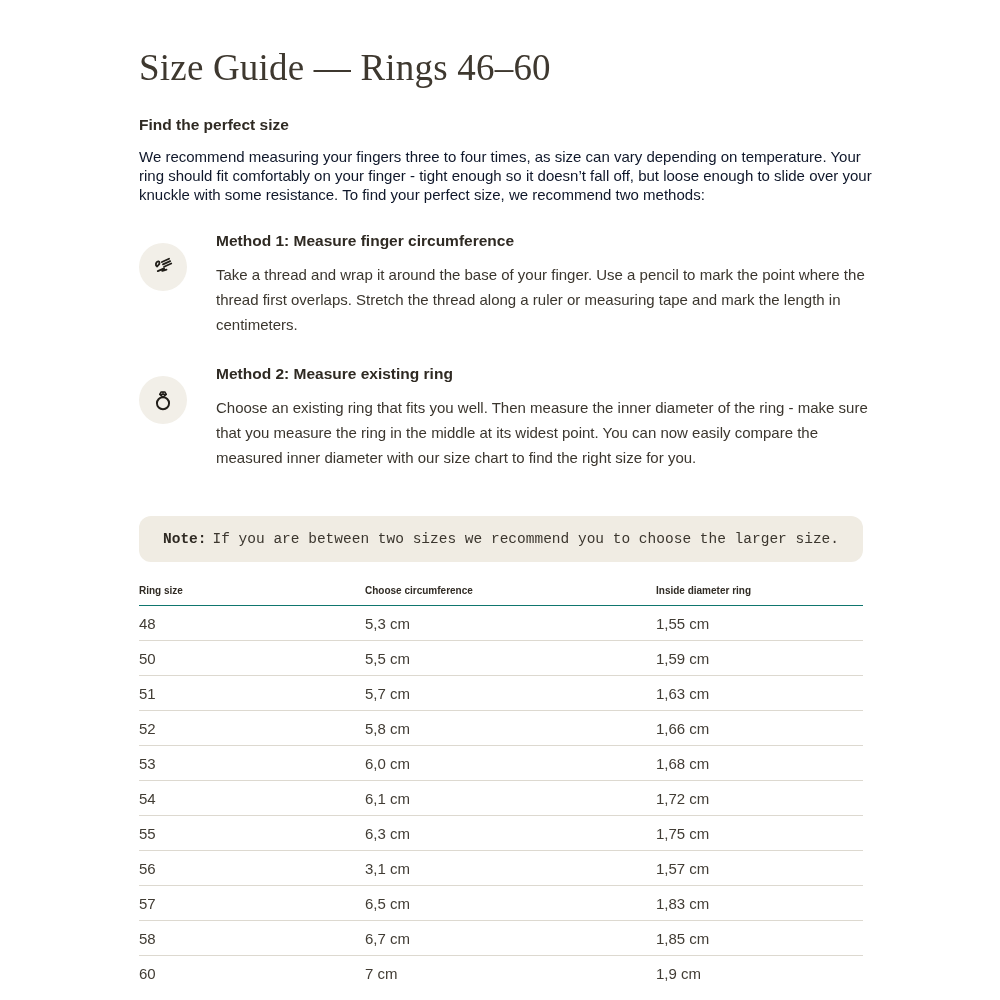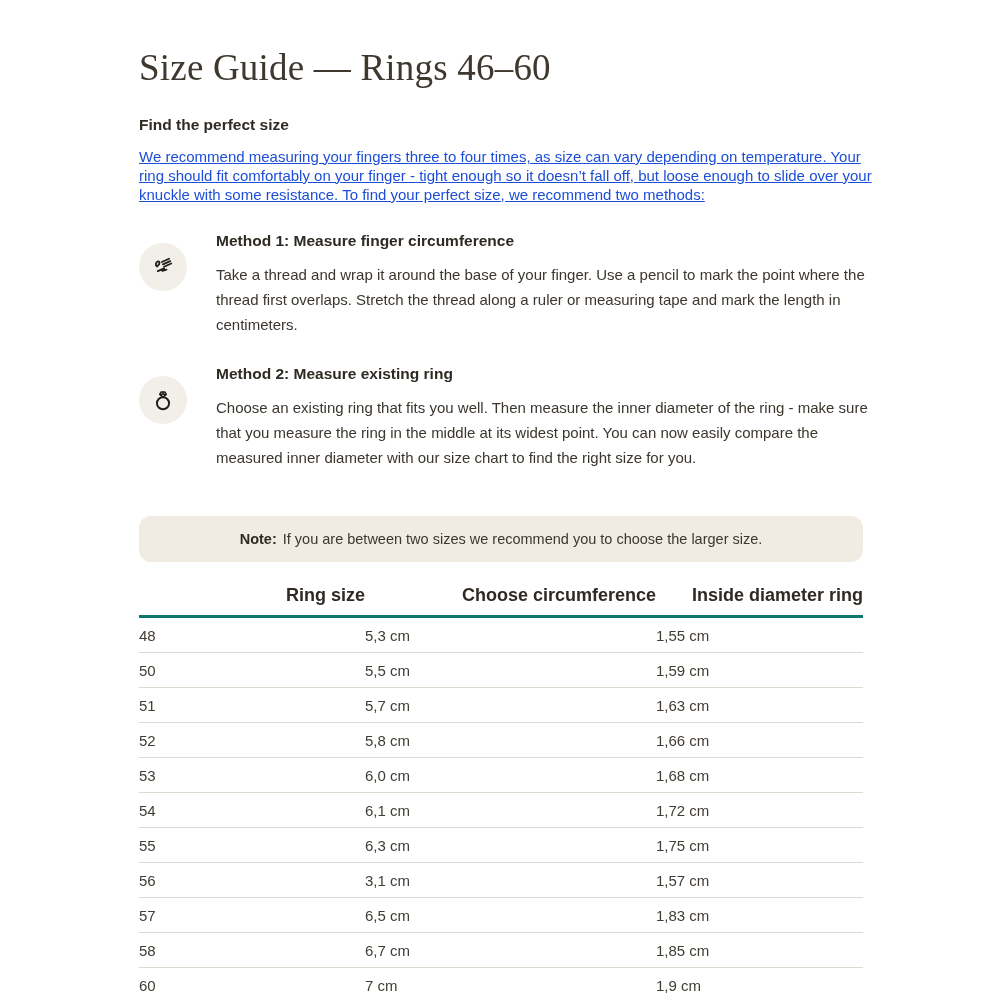--- a/index.html
+++ b/index.html
@@ -32,22 +32,21 @@
     font-size: 15.5px;
     font-weight: 700;
     margin-top: 27px;
     color: #2f2a23;
   }
   .intro-text {
     font-size: 15px;
     line-height: 19px;
     margin-top: 13px;
     width: 745px;
-    color: #1d4ed8;
-    text-decoration: underline;
+    color: #0f172a;
   }
   .method {
     display: flex;
     margin-top: 20px;
     width: 745px;
   }
   .method-icon-col {
     width: 77px;
     flex: 0 0 77px;
     padding-top: 19px;
@@ -79,36 +78,37 @@
     margin-top: 46px;
     width: 724px;
     height: 46px;
     background: #f0ece3;
     border-radius: 12px;
     display: flex;
     align-items: center;
     justify-content: center;
     font-size: 14.5px;
     color: #3b362e;
+    font-family: Liberation Mono, monospace;
   }
   .note-box b { font-weight: 700; margin-right: 6px; color: #2f2a23; }
   table.size-table {
     margin-top: 23px;
     width: 724px;
     border-collapse: collapse;
     font-size: 15px;
     color: #413c34;
   }
   table.size-table th {
-    text-align: right;
-    font-size: 18px;
+    text-align: left;
+    font-size: 10px;
     font-weight: 700;
     color: #2f2a23;
     padding: 0 0 9px 0;
-    border-bottom: 3px solid #0f766e;
+    border-bottom: 1px solid #0f766e;
   }
   table.size-table td {
     padding: 9px 0 8px 0;
     border-bottom: 1px solid #ddd9d0;
     height: 35px;
   }
   table.size-table tr:last-child td { border-bottom: none; }
   .col-size { width: 226px; }
   .col-circ { width: 291px; }
   .col-diam { width: 207px; }

